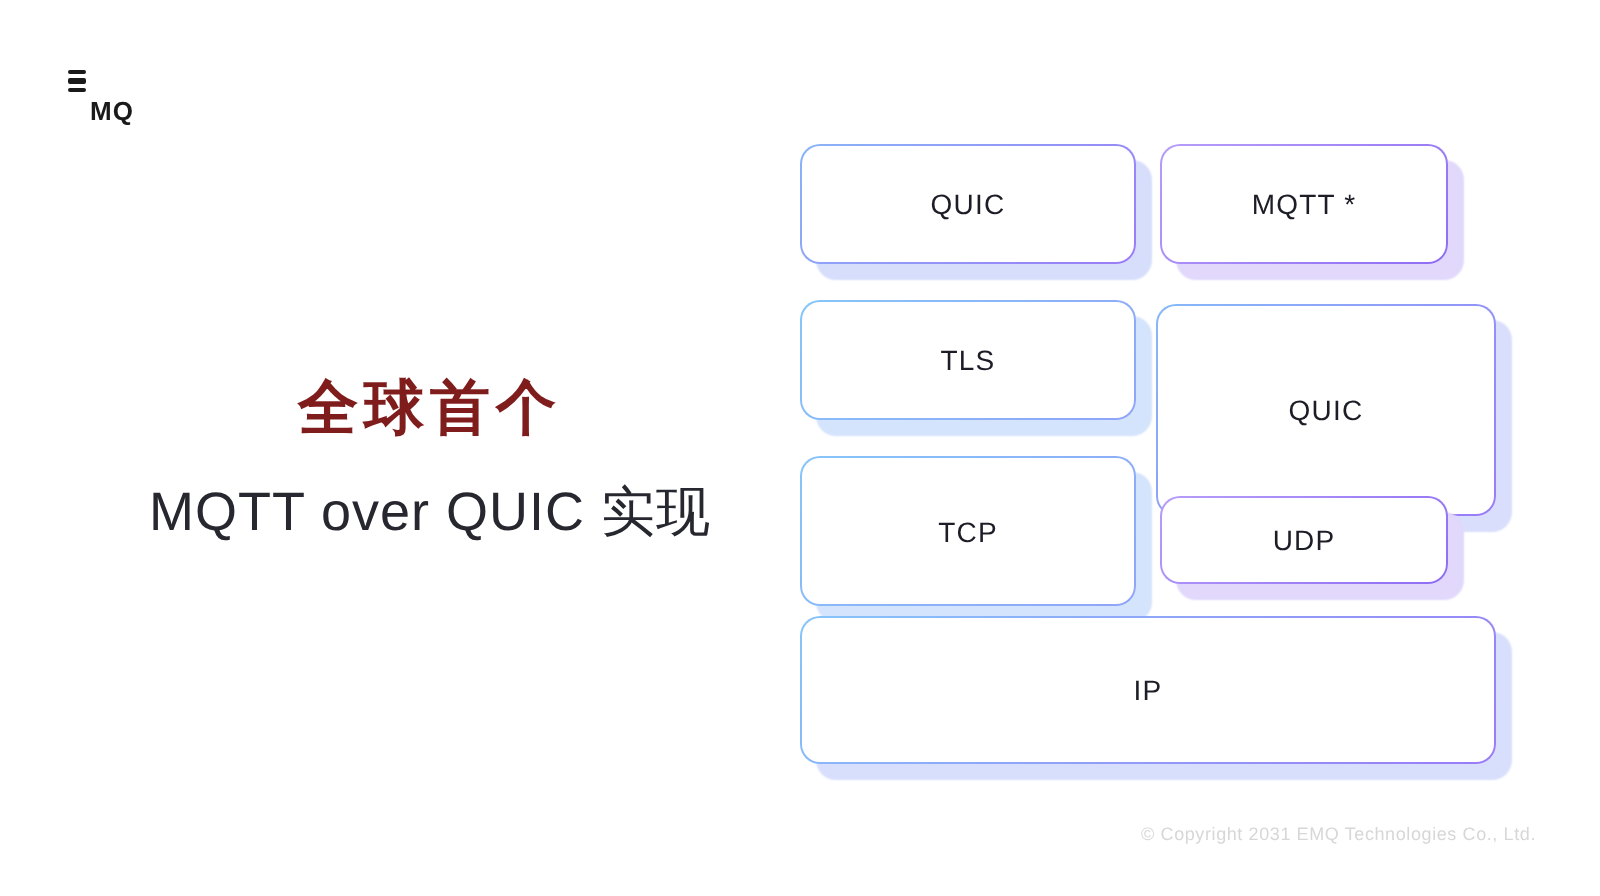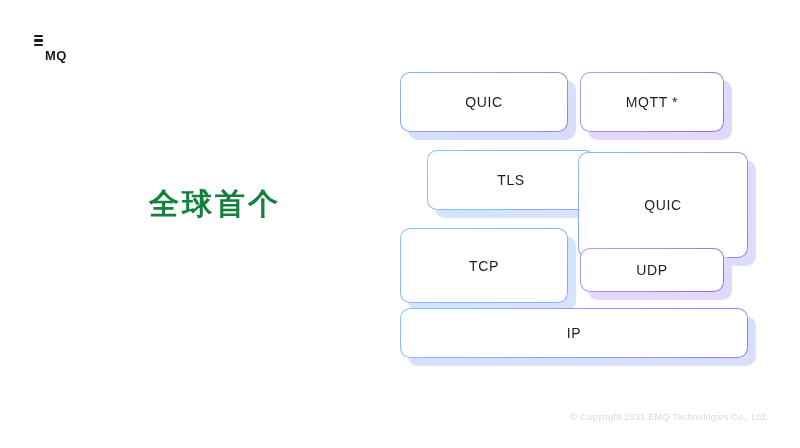--- a/index.html
+++ b/index.html
@@ -20,21 +20,21 @@
   .logo-bars { display:inline-flex; flex-direction:column; gap:2px; }
   .logo-bars i { display:block; width:9px; height:2.5px; background:#1a1a1a; border-radius:1px; }
   .logo-text { font-size:13px; font-weight:bold; letter-spacing:0.5px;margin-top:30px; }
 
   
   .headline {
     position:absolute; left:60px; top:184px; width:310px;
     text-align:center;
   }
   .headline-cn {
-    color:#15803d;
+    color:#7f1d1d;
     font-size:30px; font-weight:bold; letter-spacing:3px;
   }
   .headline-en {
     margin-top:13px;
     color:#27272f;
     font-size:27px; font-weight:400; letter-spacing:0.5px;
   }
 
   
   .pbox {
@@ -43,25 +43,25 @@
     border-radius:10px;
     font-size:14px; color:#1d1d27; letter-spacing:0.6px;
     border:1.2px solid transparent;
     background:
       linear-gradient(#ffffff,#ffffff) padding-box,
       linear-gradient(135deg, var(--b1), var(--b2)) border-box;
     box-shadow: 8px 8px 1px var(--sh);
   }
   .box-mqtt      { left:400px; top:72px;  width:168px; height:60px; --b1:#8ab4f8; --b2:#9a7bf7; --sh:#d6defb; }
   .box-mqtt-star { left:580px; top:72px;  width:144px; height:60px; --b1:#b79df9; --b2:#8f6df5; --sh:#e1d8fc; }
-  .box-tls       { left:400px; top:150px; width:168px; height:60px;margin-left:27px; --b1:#86c5f9; --b2:#8fa4f8; --sh:#d4e4fc; }
+  .box-tls       { left:400px; top:150px; width:168px; height:60px; --b1:#86c5f9; --b2:#8fa4f8; --sh:#d4e4fc; }
   .box-quic      { left:578px; top:152px; width:170px; height:106px; --b1:#86b9f9; --b2:#9a7bf7; --sh:#d9defc; }
   .box-tcp       { left:400px; top:228px; width:168px; height:75px; --b1:#86c5f9; --b2:#8fa4f8; --sh:#d4e4fc; }
   .box-udp       { left:580px; top:248px; width:144px; height:44px; --b1:#b79df9; --b2:#8f6df5; --sh:#e1d8fc; }
-  .box-ip        { left:400px; top:308px; width:348px; height:50px; --b1:#86c5f9; --b2:#9a7bf7; --sh:#d8dffc; }
+  .box-ip        { left:400px; top:308px; width:348px; height:74px; --b1:#86c5f9; --b2:#9a7bf7; --sh:#d8dffc; }
 
   
   .copyright {
     position:absolute; right:32px; bottom:26px;
     font-size:9px; color:#d7d7d7; letter-spacing:0.3px;
   }
 </style>
 </head>
 <body>
 
@@ -69,20 +69,21 @@
   <span class="logo-bars">
       <i></i>
       <i></i>
       <i></i>
     </span>
   <span class="logo-text">MQ</span>
 </div>
 
 <div class="headline">
   <div class="headline-cn">全球首个</div>
+  <div class="headline-en">MQTT over QUIC 实现</div>
 </div>
 
 <div class="pbox box-mqtt">
   <span>QUIC</span>
 </div>
 <div class="pbox box-mqtt-star">
   <span>MQTT *</span>
 </div>
 <div class="pbox box-tls">
   <span>TLS</span>

